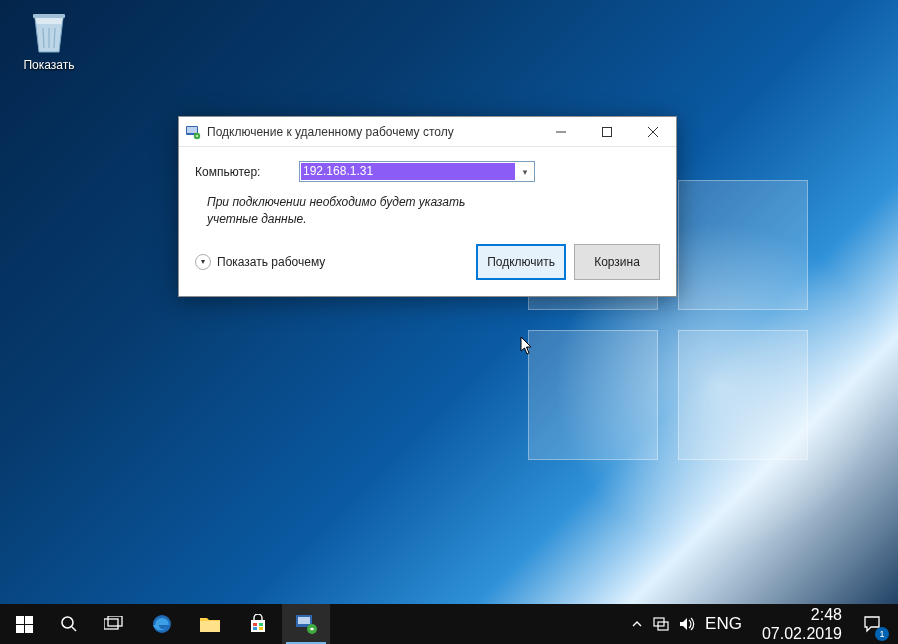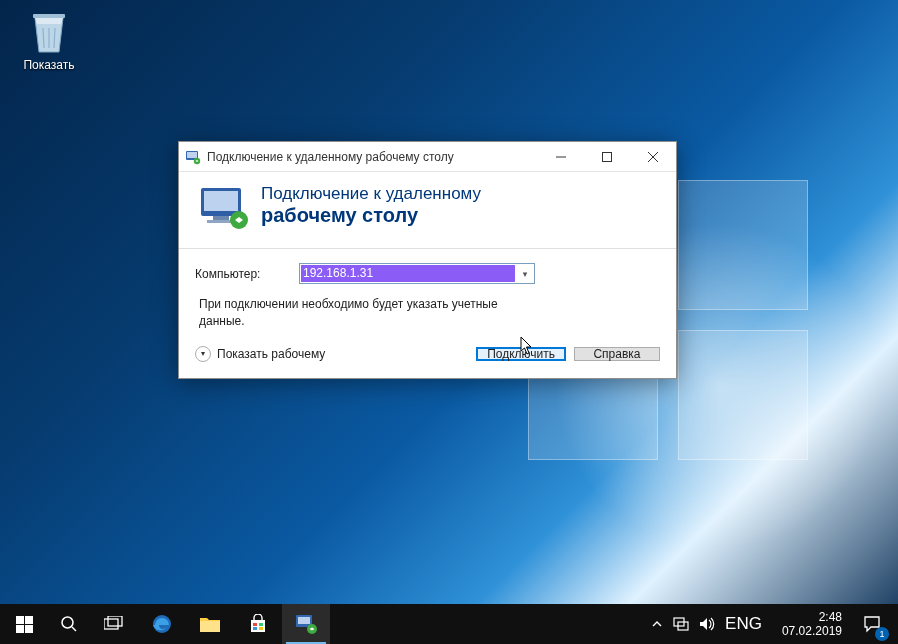--- a/index.html
+++ b/index.html
@@ -48,21 +48,21 @@
     margin: 0 auto 2px;
     position: relative;
   }
   .desktop-icon .bin svg { width:100%; height:100%; }
   .desktop-icon span { text-shadow: 0 1px 2px #000; display:block; }
 
   
   .rdp {
     position: absolute;
     left: 178px;
-    top: 141px;
+    top: 116px;
     width: 499px;
     background: #fff;
     border: 1px solid #8e8e8e;
     box-shadow: 0 4px 24px rgba(0,0,0,0.4);
   }
   .titlebar {
     height: 30px;
     background: #fff;
     display: flex;
     align-items: center;
@@ -109,21 +109,21 @@
     flex: 1;
     background: #8b5cf6;
     color: #fff;
     padding: 1px 2px;
     height: 17px;
     margin: 1px;
   }
   .combo .chev {
     width: 18px; text-align: center; color: #555; font-size: 9px;
   }
-  .hint { margin: 4px 0 16px 4px; line-height: 1.4; max-width: 300px; }
+  .hint { margin: 4px 0 16px 12px; line-height: 1.4; max-width: 300px; font-style: italic; }
   .footer {
     display: flex;
     align-items: center;
     justify-content: space-between;
     margin-top: 8px;
   }
   .expand {
     display: flex;
     align-items: center;
     gap: 6px;
@@ -134,21 +134,21 @@
     border-radius: 50%;
     display: flex;
     align-items: center;
     justify-content: center;
     font-size: 8px;
     color: #333;
   }
   .btns { display: flex; gap: 8px; }
   .btn {
     min-width: 86px;
-    height: 14px;
+    height: 36px;
     font-size: 12px;
     background: #e1e1e1;
     border: 1px solid #adadad;
     display: inline-flex;
     align-items: center;
     justify-content: center;
     padding: 0 10px;
   }
   .btn.default {
     border: 1px solid #0078d7;
@@ -203,21 +203,21 @@
     align-items:center;
     height:100%;
     padding-right:6px;
   }
   .tray {
     display:flex; align-items:center; gap:10px; padding:0 10px;
     height:100%;
   }
   .clock {
     text-align:right; line-height:1.2; padding:0 10px;
-    font-size: 12px;
+    font-size: 16px;
   }
   .notif {
     width: 40px; height:40px;
     display:flex;align-items:center;justify-content:center;
     position: relative;
   }
   .badge {
     position:absolute;
     bottom:3px; right:3px;
     background:#0063b1; color:#fff;
@@ -274,55 +274,39 @@
       </div>
       <div class="ctrl close">
         <svg width="10" height="10">
             <line x1="0" y1="0" x2="10" y2="10" stroke="#333" stroke-width="1"></line>
             <line x1="10" y1="0" x2="0" y2="10" stroke="#333" stroke-width="1"></line>
           </svg>
       </div>
     </div>
   </div>
 
-  <div class="hdr">
-    <div class="logo">
-      <svg viewBox="0 0 56 48">
-        <rect x="6" y="4" width="40" height="28" rx="2" fill="#2d5ea6"></rect>
-        <rect x="9" y="7" width="34" height="20" fill="#bcd2ee"></rect>
-        <rect x="18" y="32" width="16" height="4" fill="#6c87ae"></rect>
-        <rect x="12" y="36" width="28" height="3" fill="#8ea6c4"></rect>
-        <circle cx="44" cy="36" r="9" fill="#3faa3f"></circle>
-        <path d="M40 36 l4 -3 l4 3 l-4 3 z" fill="#fff"></path>
-      </svg>
-    </div>
-    <div class="text">
-      <div class="l1">Подключение к удаленному</div>
-      <div class="l2">рабочему столу</div>
-    </div>
-  </div>
 
   <div class="body">
     <div class="row">
       <div class="lbl">Компьютер:</div>
       <div class="combo">
         <div class="sel">192.168.1.31</div>
         <div class="chev">▾</div>
       </div>
     </div>
     <div class="hint">При подключении необходимо будет указать учетные данные.</div>
 
     <div class="footer">
       <div class="expand">
         <span class="chev-down">▾</span>
         <span>Показать рабочему</span>
       </div>
       <div class="btns">
         <div class="btn default">Подключить</div>
-        <div class="btn">Справка</div>
+        <div class="btn">Корзина</div>
       </div>
     </div>
   </div>
 </div>
 
 <div class="cursor">
   <svg viewBox="0 0 14 20">
       <path d="M1 1 L1 15 L4.5 12 L7 18 L9 17 L6.5 11 L11 11 Z" fill="#fff" stroke="#000" stroke-width="1"></path>
     </svg>
 </div>

